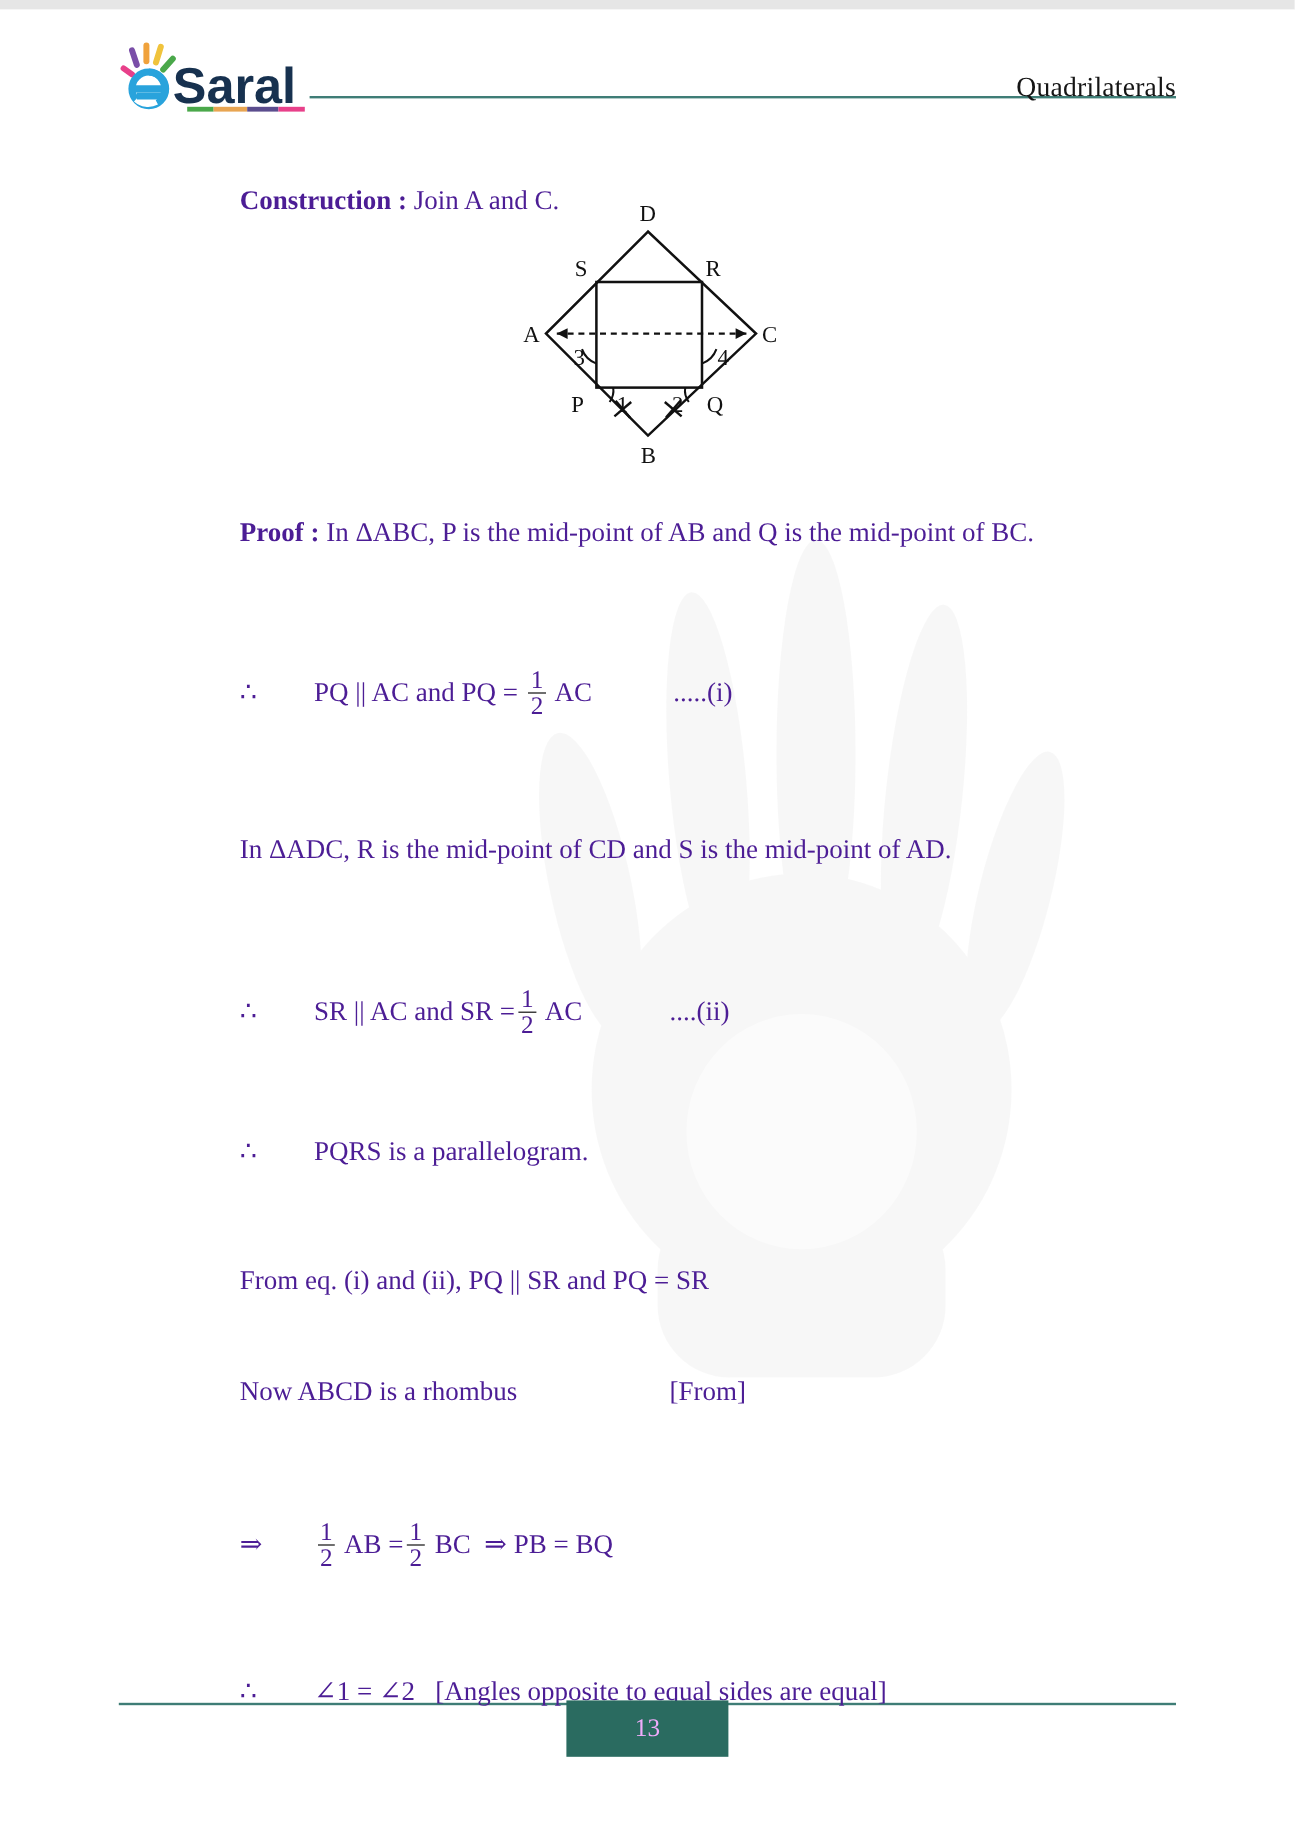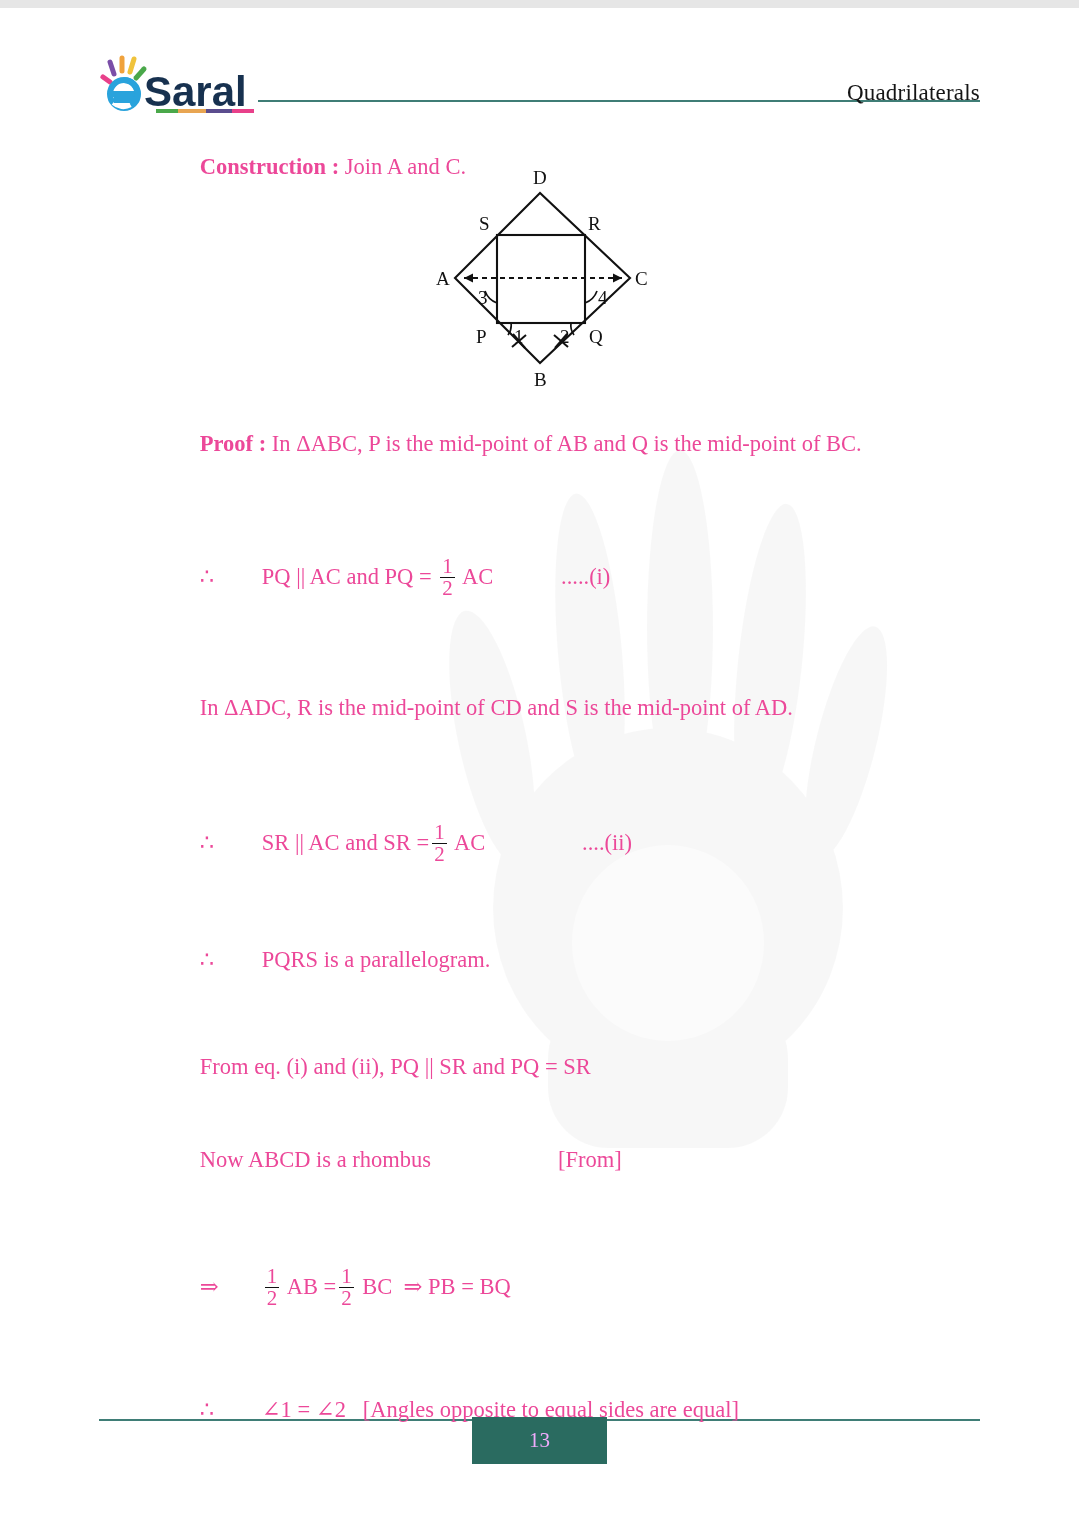--- a/index.html
+++ b/index.html
@@ -41,21 +41,21 @@
     width: 480px;
     height: 740px;
     opacity: 0.5;
     pointer-events: none;
     z-index: 0;
   }
 
   
   .header {
     position: absolute;
-    left: 0; top: 40px;
+    left: 0; top: 20px;
     width: 1079px;
     height: 74px;
     z-index: 2;
   }
   .logo {
     position: absolute;
     left: 100px;
     top: 6px;
     width: 160px;
     height: 66px;
@@ -85,21 +85,21 @@
   .content {
     position: absolute;
     left: 166px;
     top: 108px;
     width: 830px;
     z-index: 3;
   }
   .line {
     font-size: 22.5px;
     line-height: 31px;
-    color: #ec4899;
+    color: #4c1d95;
     white-space: pre;
     position: relative;
   }
   .line.tall { line-height: 47px; }
   .b { font-weight: bold; }
 
   .ind-sym { display: inline-block; width: 62px; }
 
   
   .frac {
@@ -288,21 +288,21 @@
 
     <div class="line tall" style="margin-top:16px;">
       <span class="ind-sym">∴</span><span>PQ || AC and PQ = </span><span class="frac"><span class="num">1</span><span class="den">2</span></span><span> AC</span><span class="ref" style="left:395px;">.....(i)</span>
     </div>
 
     <div class="line" style="margin-top:14px;">
       <span>In ΔADC, R is the mid-point of CD and S is the mid-point of AD.</span>
     </div>
 
     <div class="line tall" style="margin-top:18px;">
-      <span class="ind-sym">∴</span><span>SR || AC and SR =</span><span class="frac"><span class="num">1</span><span class="den">2</span></span><span> AC</span><span class="ref" style="left:392px;margin-left:24px;">....(ii)</span>
+      <span class="ind-sym">∴</span><span>SR || AC and SR =</span><span class="frac"><span class="num">1</span><span class="den">2</span></span><span> AC</span><span class="ref" style="left:392px;">....(ii)</span>
     </div>
 
     <div class="line">
       <span class="ind-sym">∴</span><span>PQRS is a parallelogram.</span>
     </div>
 
     <div class="line" style="margin-top:14px;">
       <span>From eq. (i) and (ii), PQ || SR and PQ = SR</span>
     </div>
 

